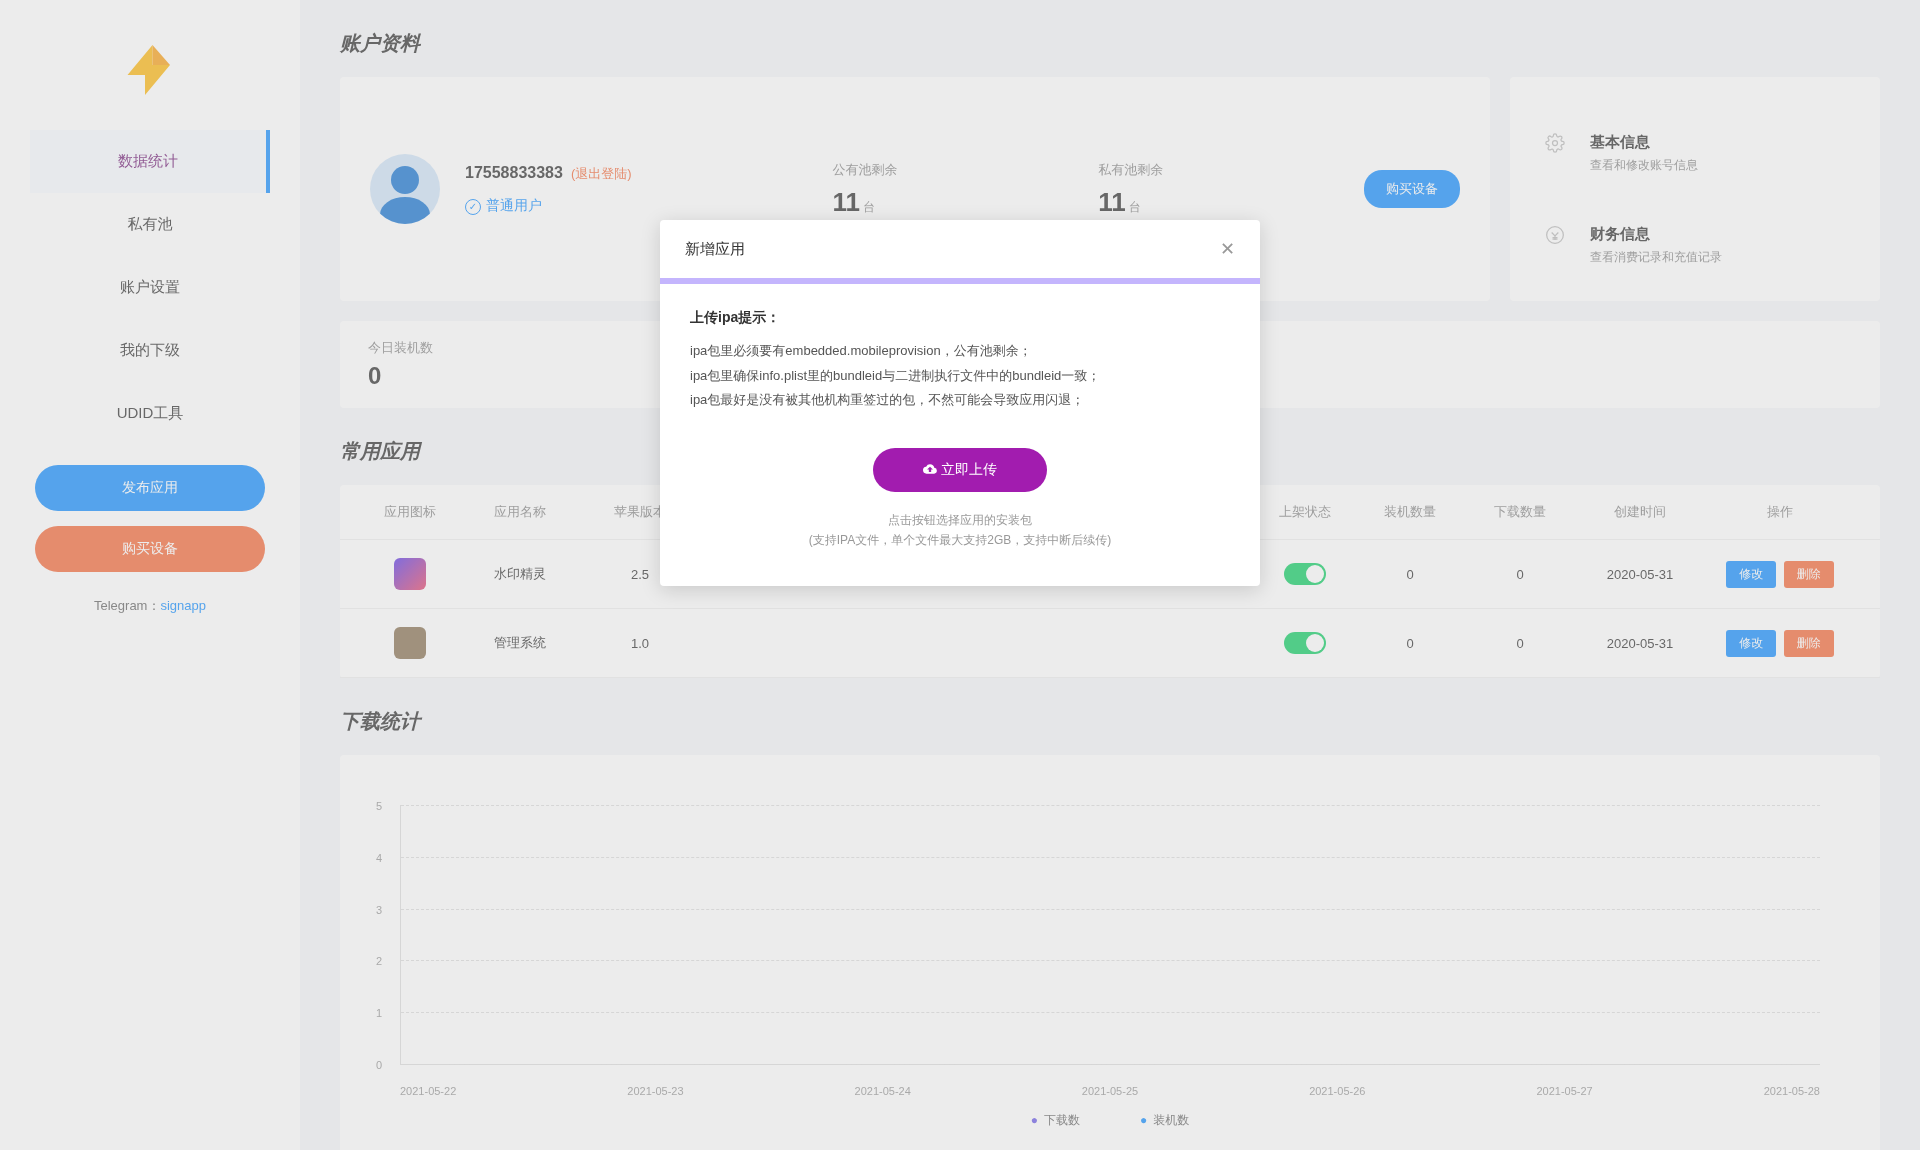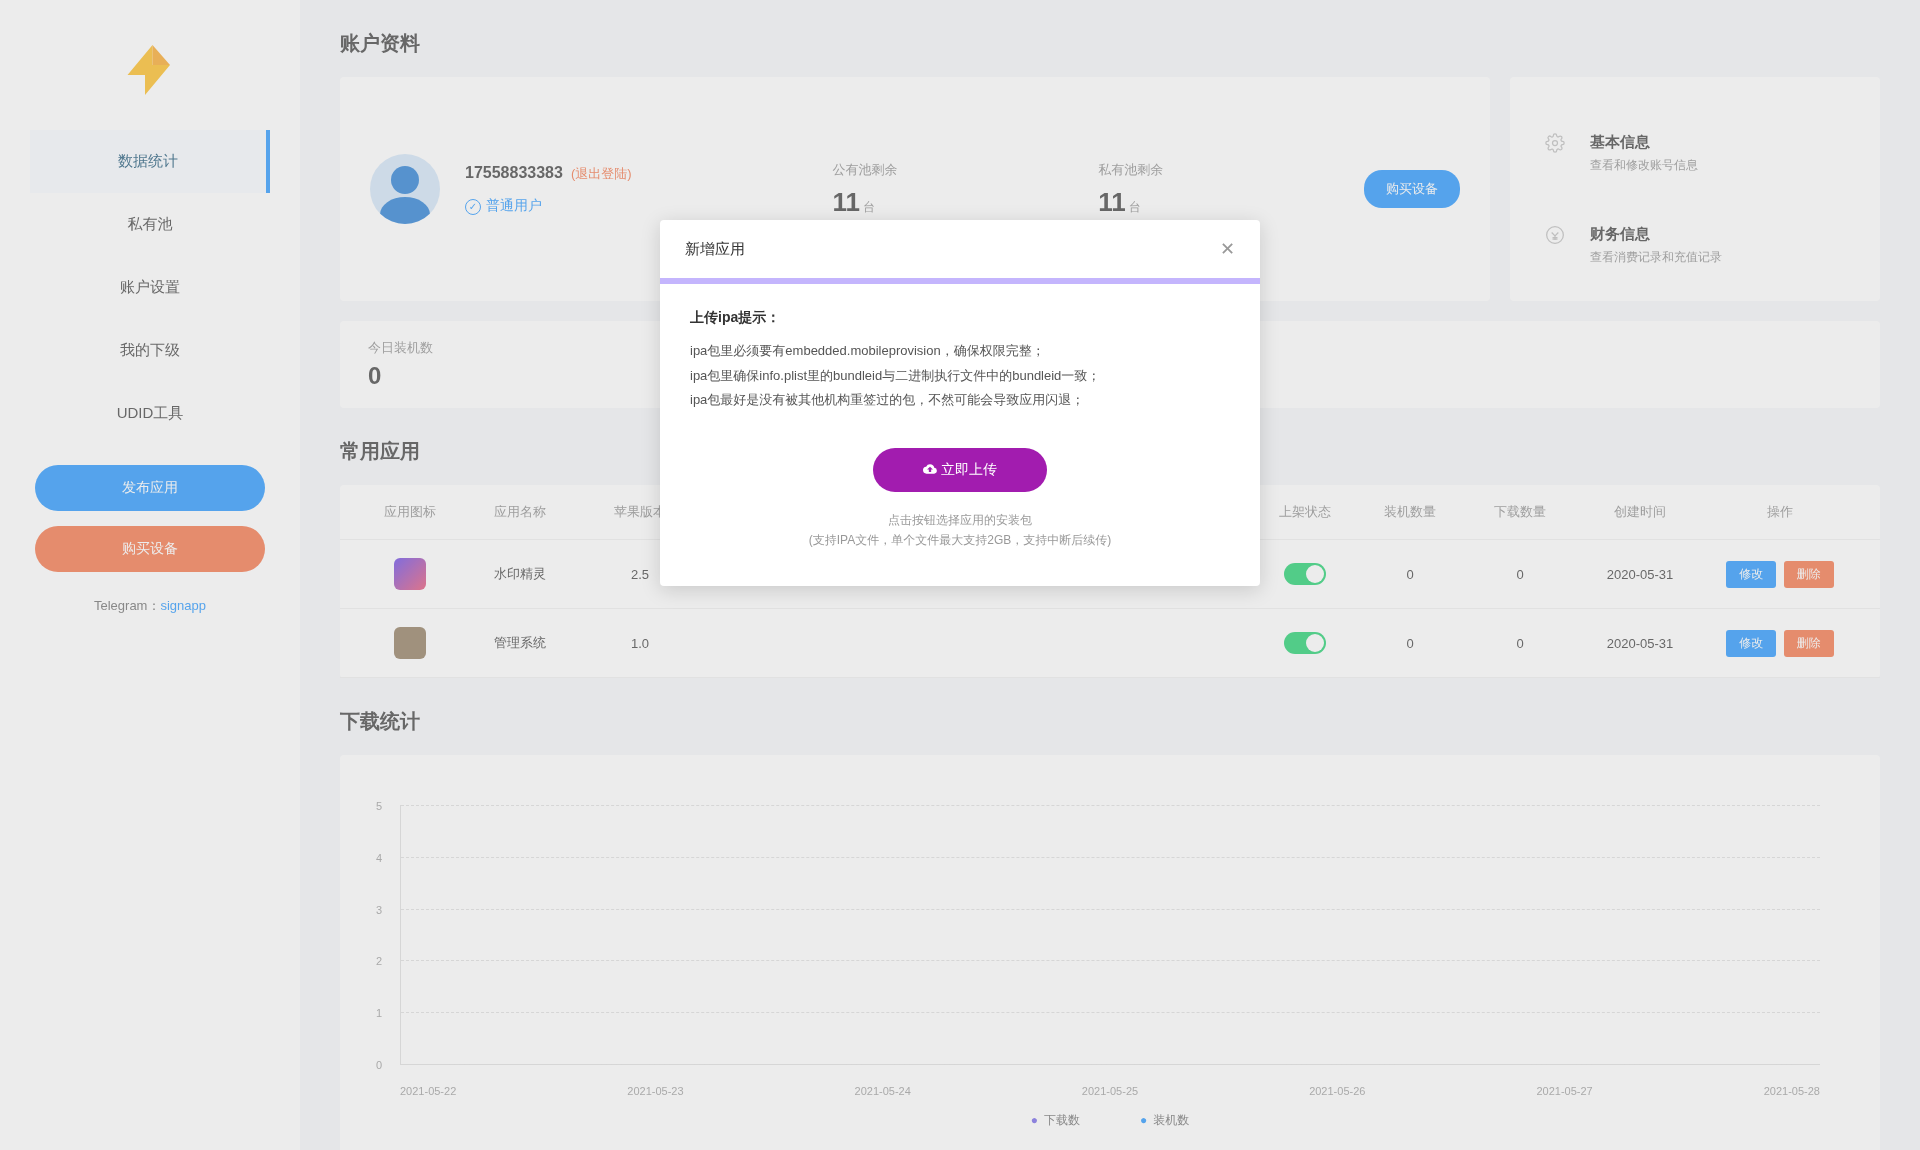--- a/index.html
+++ b/index.html
@@ -1,27 +1,27 @@
 <!DOCTYPE html>
 <html><head>
 <meta charset="utf-8">
 <style>
 * { box-sizing: border-box; margin: 0; padding: 0; }
 body { font-family: -apple-system, "Helvetica Neue", Arial, sans-serif; background: #f4f6f9; color: #333; font-size: 13px; }
 .page { display: flex; width: 1920px; height: 1150px; position: relative; }
 .sidebar { width: 300px; background: #fff; padding: 20px 30px; display: flex; flex-direction: column; align-items: center; }
 .logo { width: 60px; height: 60px; margin: 20px 0 30px; }
 .nav-item { width: 100%; padding: 22px 0; text-align: center; font-size: 15px; color: #333; cursor: pointer; }
-.nav-item.active { color: #0c4a6e; border-right: 4px solid #1890ff; background: #f8fbff; }
+.nav-item.active { color: #701a75; border-right: 4px solid #1890ff; background: #f8fbff; }
 .btn-publish { width: 230px; padding: 14px 0; background: #1890ff; color: #fff; border: none; border-radius: 30px; font-size: 14px; margin-top: 20px; cursor: pointer; }
 .btn-buy { width: 230px; padding: 14px 0; background: #f56c3d; color: #fff; border: none; border-radius: 30px; font-size: 14px; margin-top: 15px; cursor: pointer; }
 .telegram { margin-top: 25px; font-size: 13px; color: #666; }
 .telegram a { color: #1890ff; text-decoration: none; }
 .main { flex: 1; padding: 30px 40px; }
-.section-title { font-size: 20px; font-weight: 600; margin-bottom: 20px; }
+.section-title { font-size: 20px; font-weight: 600; margin-bottom: 20px; font-style: italic; }
 .row { display: flex; gap: 20px; }
 .card { background: #fff; border-radius: 4px; padding: 20px 30px; }
 .account-card { flex: 1; display: flex; align-items: center; justify-content: space-between; }
 .account-left { display: flex; align-items: center; gap: 25px; }
 .avatar { width: 70px; height: 70px; border-radius: 50%; background: #d0e4f7; position: relative; overflow: hidden; }
 .avatar::before { content: ''; position: absolute; top: 12px; left: 50%; transform: translateX(-50%); width: 28px; height: 28px; border-radius: 50%; background: #1976d2; }
 .avatar::after { content: ''; position: absolute; bottom: -8px; left: 50%; transform: translateX(-50%); width: 50px; height: 35px; border-radius: 50% 50% 0 0; background: #1976d2; }
 .account-info .phone { font-size: 16px; font-weight: 600; text-align: right; }
 .logout { color: #f56c3d; font-size: 13px; margin-left: 8px; cursor: pointer; }
 .user-type { margin-top: 14px; color: #1890ff; font-size: 14px; }
@@ -253,21 +253,21 @@
   </div>
 
   <div class="overlay">
     <div class="modal">
       <div class="modal-header">
         <div class="modal-title">新增应用</div>
         <div class="modal-close">✕</div>
       </div>
       <div class="modal-body">
         <div class="tip-title">上传ipa提示：</div>
-        <div class="tip-line">ipa包里必须要有embedded.mobileprovision，确保权限完整；</div>
+        <div class="tip-line">ipa包里必须要有embedded.mobileprovision，公有池剩余；</div>
         <div class="tip-line">ipa包里确保info.plist里的bundleid与二进制执行文件中的bundleid一致；</div>
         <div class="tip-line">ipa包最好是没有被其他机构重签过的包，不然可能会导致应用闪退；</div>
         <button class="btn-upload">
           <svg style="vertical-align:-2px;margin-right:4px" width="14" height="14" viewBox="0 0 24 24" fill="currentColor">
               <path d="M19.35 10.04A7.49 7.49 0 0012 4a7.5 7.5 0 00-6.65 4.04A6 6 0 006 20h13a5 5 0 00.35-9.96zM14 13v4h-4v-4H7l5-5 5 5h-3z"></path>
             </svg><span>立即上传</span>
         </button>
         <div class="upload-hint">
           <div>点击按钮选择应用的安装包</div>
           <div>(支持IPA文件，单个文件最大支持2GB，支持中断后续传)</div>

